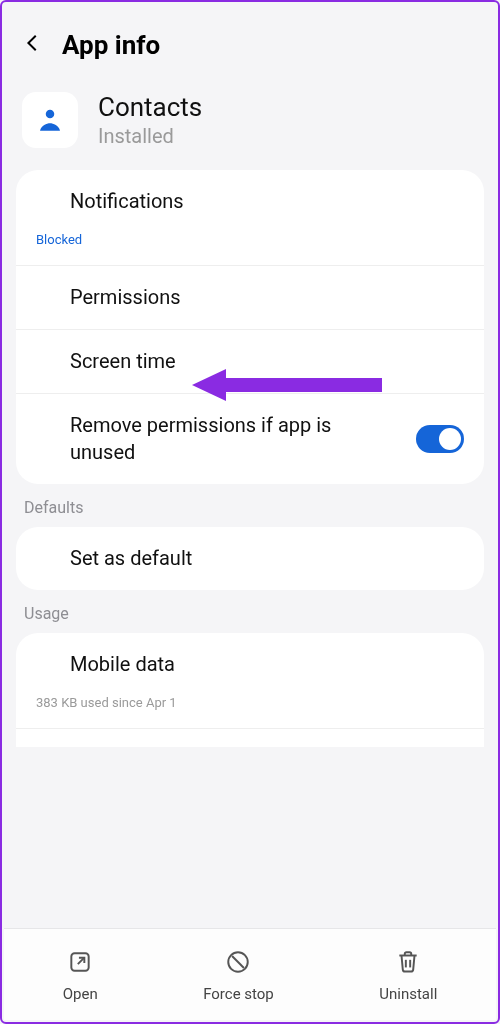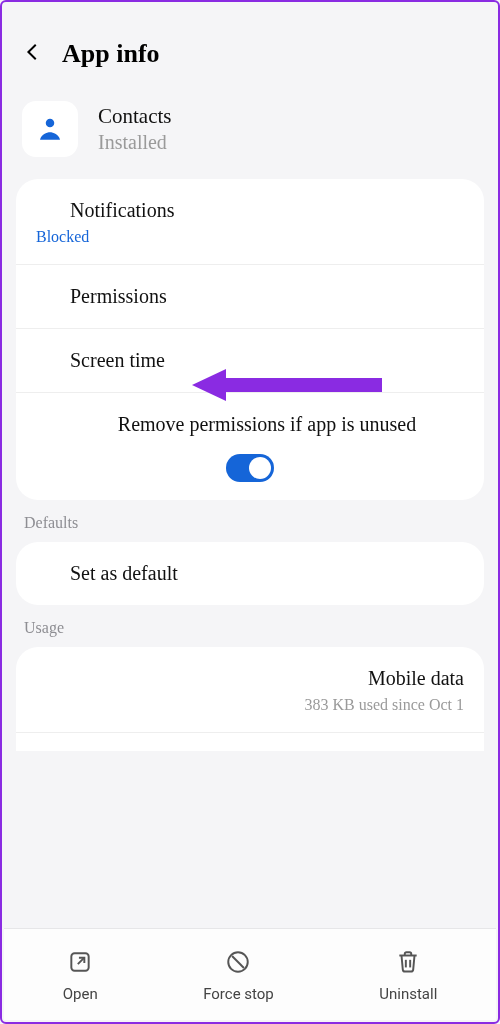--- a/index.html
+++ b/index.html
@@ -6,25 +6,24 @@
   html, body { width: 500px; height: 1024px; }
   body {
     font-family: -apple-system, BlinkMacSystemFont, "Segoe UI", Roboto, sans-serif;
     background: #f5f5f7;
     border: 2px solid #8a2be2;
     border-radius: 6px;
     position: relative;
     overflow: hidden;
   }
   .screen {
-    padding: 19px 14px 0 14px;
+    padding: 10px 14px 0 14px;
     height: 100%;
     display: flex;
     flex-direction: column;
-    font-family: Liberation Serif, serif;
   }
   .header {
     display: flex;
     align-items: center;
     gap: 18px;
     padding: 18px 6px 28px 6px;
   }
   .back-icon svg { width: 22px; height: 22px; stroke: #000; stroke-width: 2.2; fill: none; }
   .header-title { font-size: 26px; font-weight: 700; color: #000; }
   .app-row {
@@ -33,40 +32,40 @@
     gap: 20px;
     padding: 4px 6px 22px 6px;
   }
   .app-icon {
     width: 56px; height: 56px;
     background: #fff;
     border-radius: 14px;
     display: flex; align-items: center; justify-content: center;
   }
   .app-icon svg { width: 32px; height: 32px; }
-  .app-name { font-size: 21px; color: #111; }
+  .app-name { font-size: 26px; color: #111; }
   .app-status { font-size: 20px; color: #9a9a9a; margin-top: 2px; }
   .section-label {
     font-size: 16px;
     color: #8e8e93;
     padding: 14px 8px 10px 8px;
   }
   .card {
     background: #fff;
     border-radius: 22px;
     overflow: hidden;
   }
   .row {
     padding: 18px 20px;
     border-bottom: 1px solid #eee;
     position: relative;
   }
-  .row:last-child { border-bottom: none; flex-direction: column; }
+  .row:last-child { border-bottom: none; }
   .row-title { font-size: 20px; color: #111; line-height: 1.35; margin-left: 34px; }
-  .row-sub { font-size: 16px; color: #1565d8; margin-top: 4px; }
+  .row-sub { font-size: 13px; color: #1565d8; margin-top: 17px; }
   .row-sub.grey { color: #9a9a9a; }
   .row.with-toggle {
     display: flex;
     align-items: center;
     justify-content: space-between;
     gap: 16px;
   }
   .row.with-toggle .row-title { flex: 1; }
   .toggle {
     width: 48px; height: 28px;
@@ -76,21 +75,21 @@
     flex-shrink: 0;
   }
   .toggle::after {
     content: "";
     position: absolute;
     right: 3px; top: 3px;
     width: 22px; height: 22px;
     background: #fff;
     border-radius: 50%;
   }
-  .usage-card { border-radius: 22px 22px 0 0; text-align: right; }
+  .usage-card { border-radius: 22px 22px 0 0; }
   .content { flex: 1; overflow: hidden; }
   .bottom-bar {
     position: absolute;
     left: 2px; right: 2px; bottom: 2px;
     height: 92px;
     background: #fdfdfd;
     border-top: 1px solid #e6e6e8;
     display: flex;
     justify-content: space-around;
     align-items: center;
@@ -169,21 +168,21 @@
     <div class="card">
       <div class="row">
         <div class="row-title">Set as default</div>
       </div>
     </div>
 
     <div class="section-label">Usage</div>
     <div class="card usage-card">
       <div class="row">
         <div class="row-title">Mobile data</div>
-        <div class="row-sub grey">383 KB used since Oct 1</div>
+        <div class="row-sub grey">383 KB used since Apr 1</div>
       </div>
       <div class="cutoff"></div>
     </div>
 
   </div>
 </div>
 
 <div class="arrow">
   <svg viewBox="0 0 190 40">
     <defs></defs>

